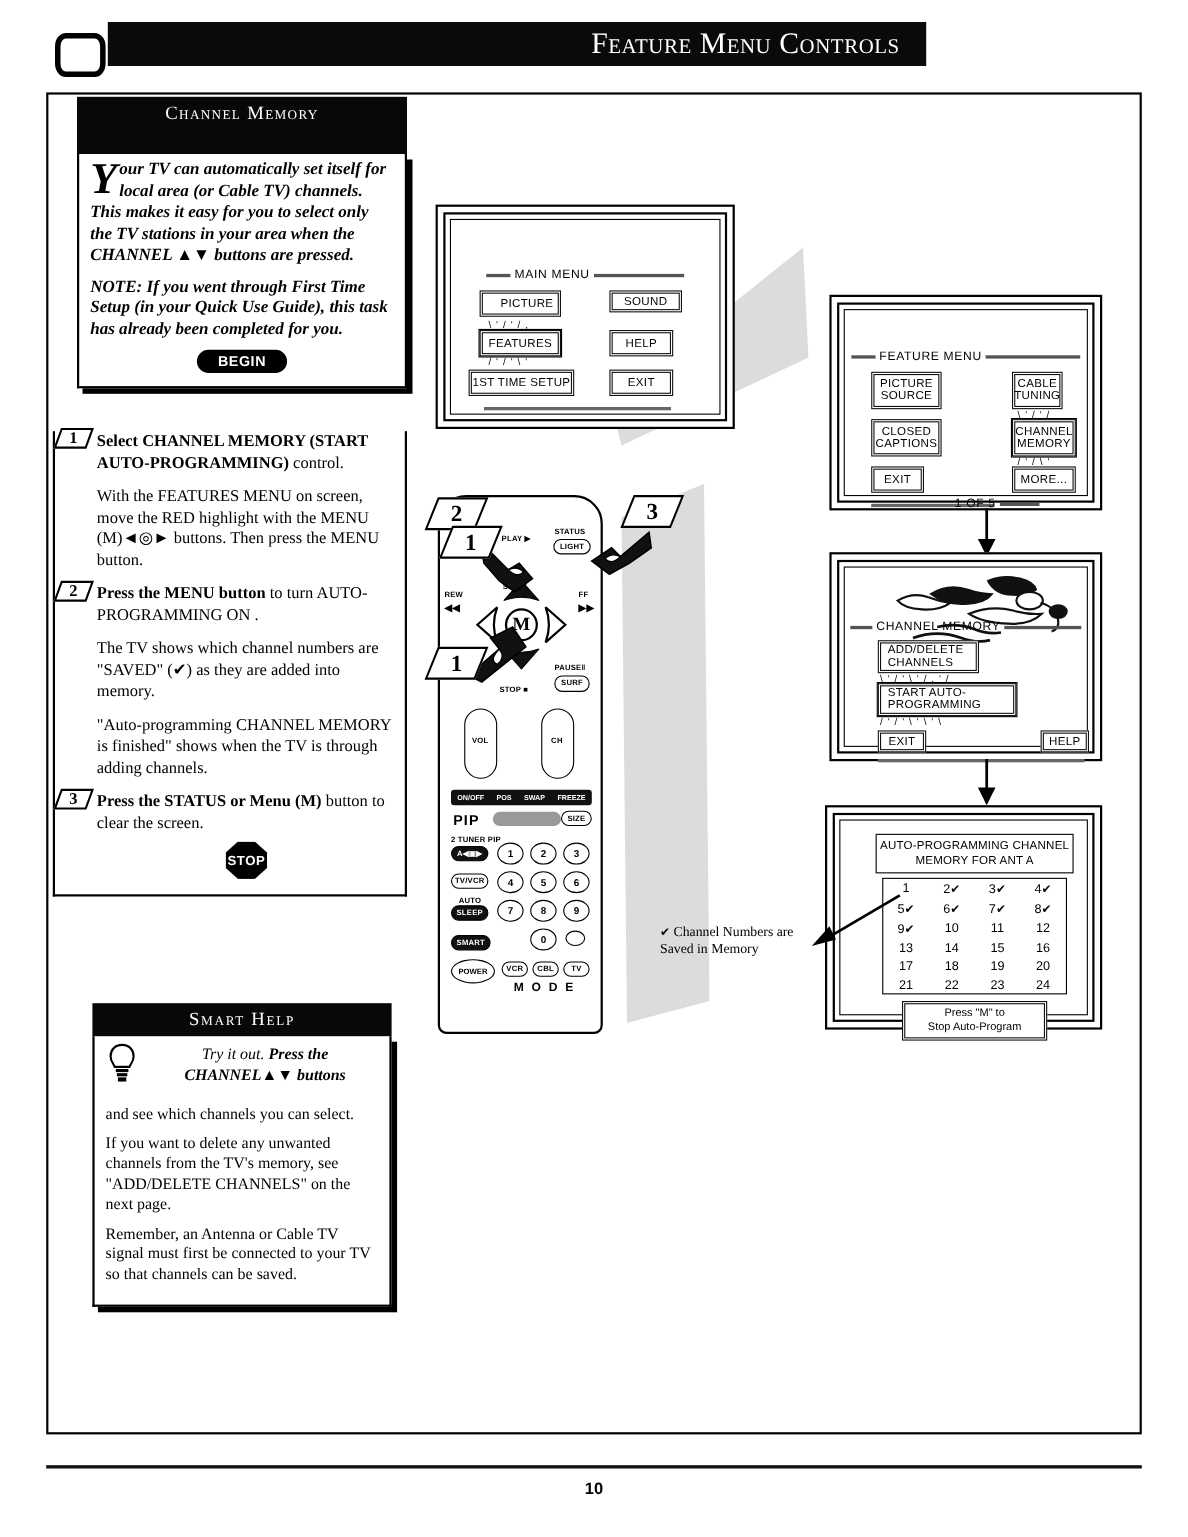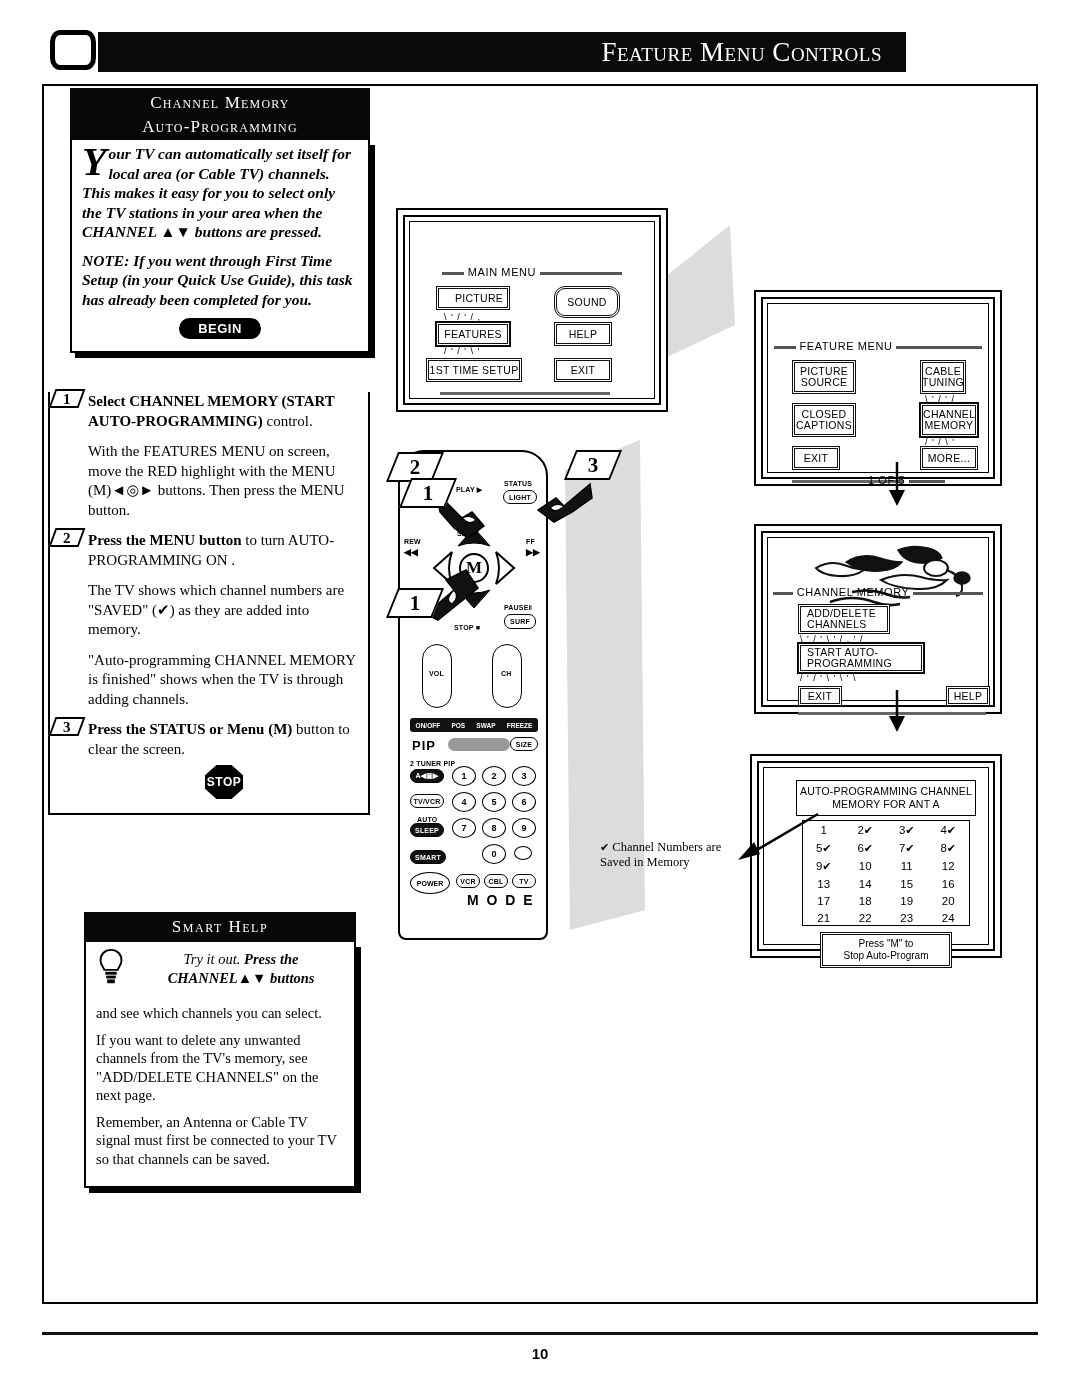--- a/index.html
+++ b/index.html
@@ -17,21 +17,21 @@
     position:absolute; left:42px; top:84px; width:996px; height:1220px;
     border:2px solid #000; background:#fff;
   }
 
   
   .tv-icon {
     position:absolute; left:50px; top:30px; width:46px; height:40px;
     border:5px solid #000; border-radius:10px/12px; background:#fff;
   }
   .title-bar {
-    position:absolute; left:98px; top:32px; width:808px; height:40px;
+    position:absolute; left:98px; top:20px; width:744px; height:40px;
     background:#0a0a0a;
   }
   .title-bar .title-text {
     position:absolute; right:24px; top:50%; transform:translateY(-50%);
     color:#fff; font-family:"Liberation Serif", serif;
     font-size:27px; letter-spacing:.5px; white-space:nowrap;
     font-variant:small-caps; font-weight:400;
   }
   .ch-mem-head {
     position:absolute; left:70px; top:88px; width:300px; height:52px;
@@ -109,21 +109,21 @@
     padding:8px 10px 10px 10px; z-index:2;
     box-shadow:5px 5px 0 #000;
   }
   .sh-box p { margin:0 0 8px 0; font-size:14.5px; line-height:18.5px; font-family:"Liberation Serif", serif; }
   .bulb {
     position:absolute; left:10px; top:6px; width:30px; height:40px;
   }
   .sh-first { padding-left:42px; min-height:46px; text-align:center;font-style:italic; }
 
   
-  .tv-frame { position:absolute; border:2px solid #000; background:#fff;margin-top:22px; }
+  .tv-frame { position:absolute; border:2px solid #000; background:#fff; }
   .tv-frame .inner {
     position:absolute; inset:5px; border:2px solid #000; background:#fff;
   }
   .tv-frame .inner2 { position:absolute; inset:4px; border:1px solid #000; }
 
   .osd-title {
     position:absolute; left:0; right:0; text-align:center;
     font-family:"Liberation Sans", sans-serif; font-size:11px; letter-spacing:.6px;
     white-space:nowrap;
   }
@@ -223,21 +223,20 @@
 
   <div class="tv-icon"></div>
   <div class="title-bar">
     <div class="title-text">Feature Menu Controls</div>
   </div>
 
   <div class="outer-border"></div>
 
   <div class="ch-mem-head">
     <div>Channel Memory</div>
-    <div>Auto-Programming</div>
   </div>
 
   <div class="intro-box">
     <p>
       <span class="dropcap">Y</span><span>our TV can automatically set itself for local area (or Cable TV) channels. This makes it easy for you to select only the TV stations in your area when the CHANNEL ▲▼ buttons are pressed.</span>
     </p>
     <p>NOTE: If you went through First Time Setup (in your Quick Use Guide), this task has already been completed for you.</p>
     <div class="begin-badge">BEGIN</div>
   </div>
 
@@ -298,21 +297,21 @@
   <div class="tv-frame" style="left:396px; top:186px; width:272px; height:204px;">
     <div class="inner">
       <div class="inner2">
         <div class="osd-title" style="top:44px;">
           <span class="osd-rule" style="width:22px;"></span>
           <span>MAIN MENU</span>
           <span class="osd-rule" style="width:82px;"></span>
         </div>
 
         <div class="osd-btn" style="left:26px; top:64px; width:74px; height:24px;padding-left:12px;">PICTURE</div>
-        <div class="osd-btn" style="left:144px; top:64px; width:66px; height:32px;border-radius:11px;">SOUND</div>
+        <div class="osd-btn" style="left:144px; top:64px; width:66px; height:20px;">SOUND</div>
 
         <div class="spark" style="left:34px; top:90px;">\ ' / ' / ,</div>
         <div class="osd-btn hl" style="left:26px; top:100px; width:74px; height:24px;">FEATURES</div>
         <div class="spark" style="left:34px; top:124px;">/ ' / ' \ '</div>
         <div class="osd-btn" style="left:144px; top:100px; width:58px; height:24px;">HELP</div>
 
         <div class="osd-btn" style="left:16px; top:136px; width:96px; height:24px;">1ST TIME SETUP</div>
         <div class="osd-btn" style="left:144px; top:136px; width:58px; height:24px;">EXIT</div>
 
         <div class="footer-bar" style="left:30px; top:170px; width:170px;"></div>
@@ -530,21 +529,21 @@
     <div class="rc-round" style="left:52px; top:366px; width:24px; height:20px;">7</div>
     <div class="rc-round" style="left:82px; top:366px; width:24px; height:20px;">8</div>
     <div class="rc-round" style="left:112px; top:366px; width:24px; height:20px;">9</div>
     <div class="rc-round" style="left:82px; top:392px; width:24px; height:20px;">0</div>
     <div class="rc-round" style="left:114px; top:394px; width:18px; height:14px;"></div>
 
     <div class="rc-round" style="left:10px; top:420px; width:40px; height:22px; font-size:7px;">POWER</div>
     <div class="rc-key" style="left:56px; top:422px; width:24px; height:14px;">VCR</div>
     <div class="rc-key" style="left:84px; top:422px; width:24px; height:14px;">CBL</div>
     <div class="rc-key" style="left:112px; top:422px; width:24px; height:14px;">TV</div>
-    <div class="rc-label" style="left:56px; top:440px; font-size:14px; letter-spacing:2px;padding-left:11px;">M O D E</div>
+    <div class="rc-label" style="left:56px; top:440px; font-size:11px; letter-spacing:2px;padding-left:11px;">M O D E</div>
   </div>
 
   <div class="callout-dia" style="left:392px; top:452px;">
     <span>2</span>
   </div>
   <div class="callout-dia" style="left:405px; top:478px;">
     <span>1</span>
   </div>
   <div class="callout-dia" style="left:570px; top:450px;">
     <span>3</span>

